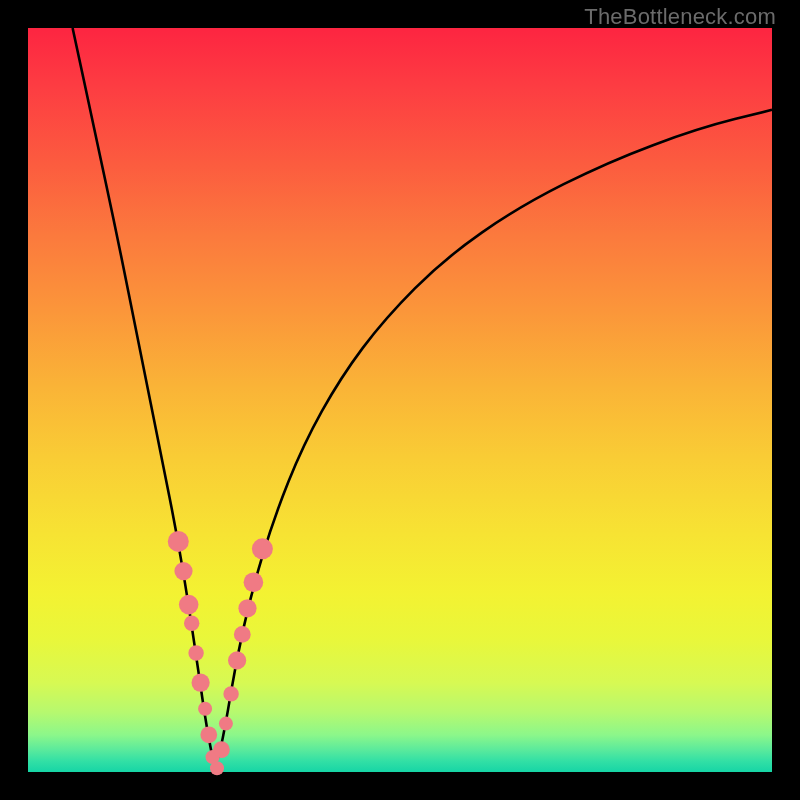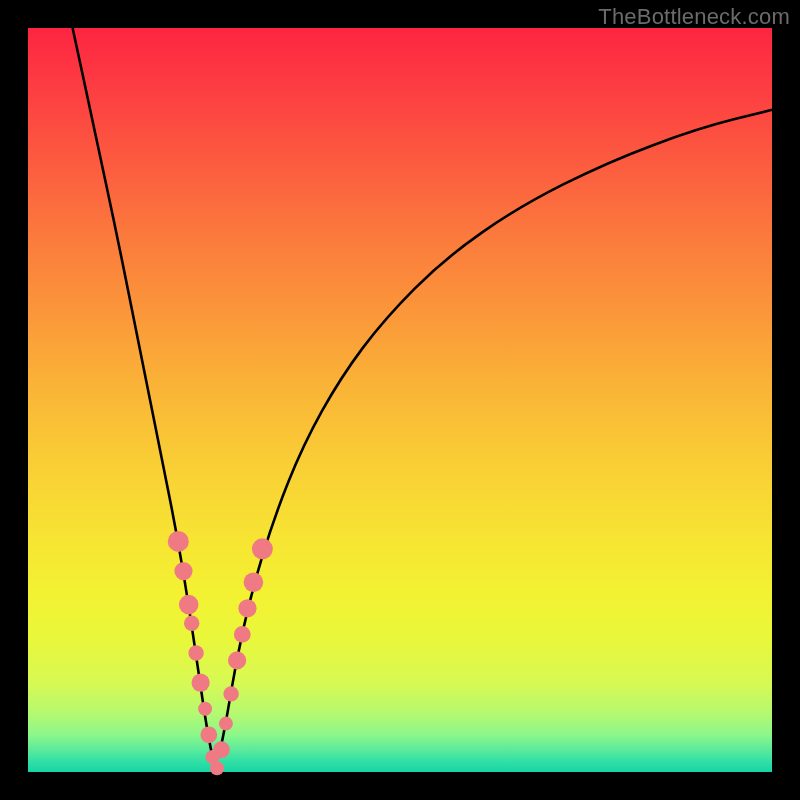--- a/index.html
+++ b/index.html
@@ -39,21 +39,21 @@
       #b6f96f 92%,
       #8cf78a 95%,
       #5bea9c 97%,
       #33e0a5 98.5%,
       #16d5a6 100%
     );
   }
   .watermark {
     position: absolute;
     top: 4px;
-    right: 10px;
+    right: 24px;
     color: #6b6b6b;
     font-size: 22px;
     font-weight: 500;
     letter-spacing: 0.2px;
     z-index: 10;
   }
   svg.curve {
     position: absolute;
     left: 0;
     top: 0;

